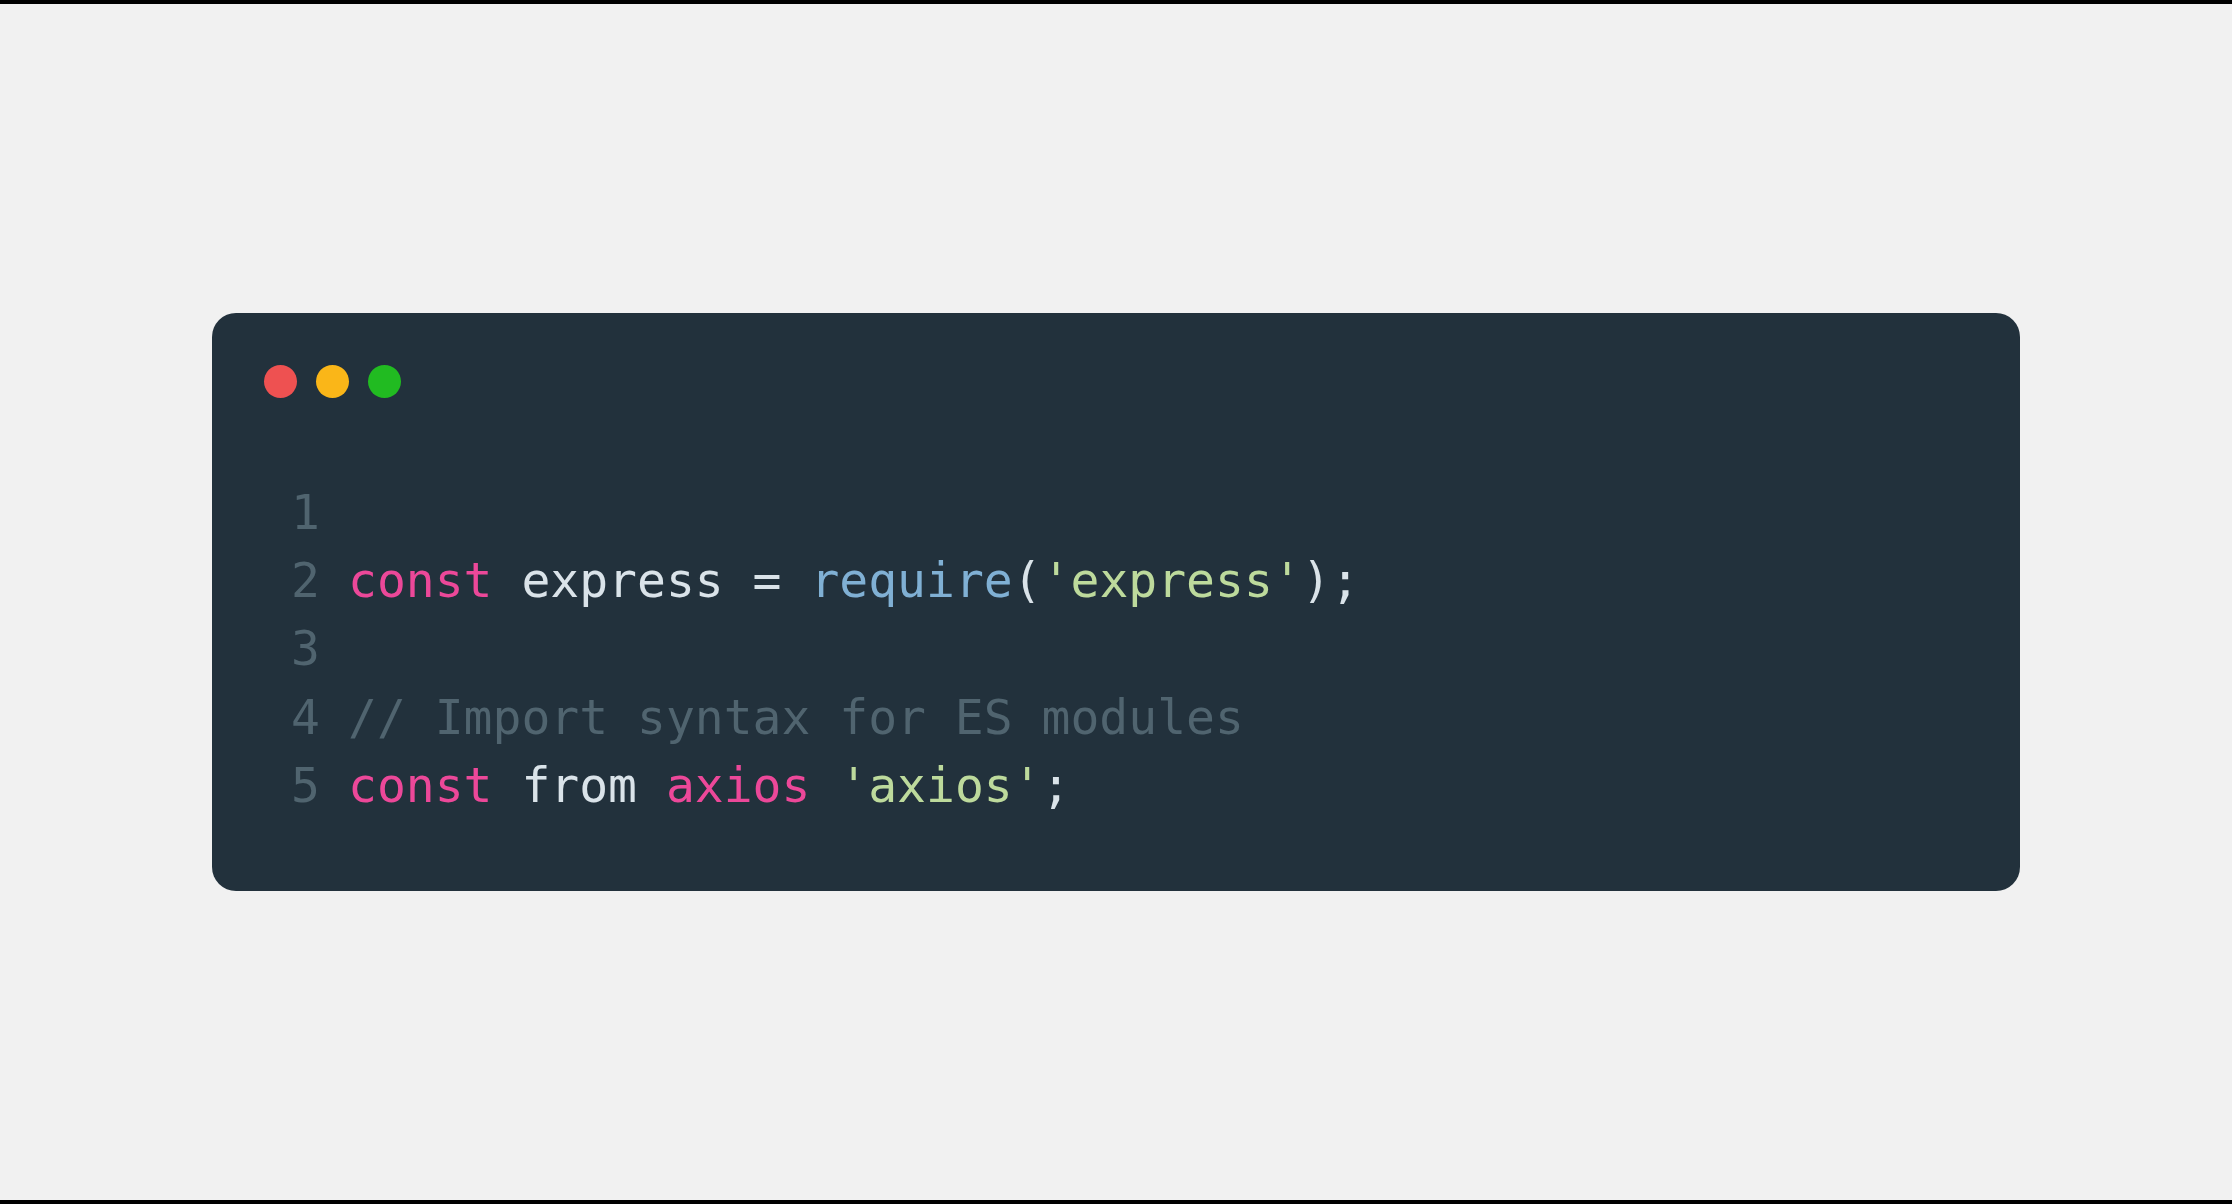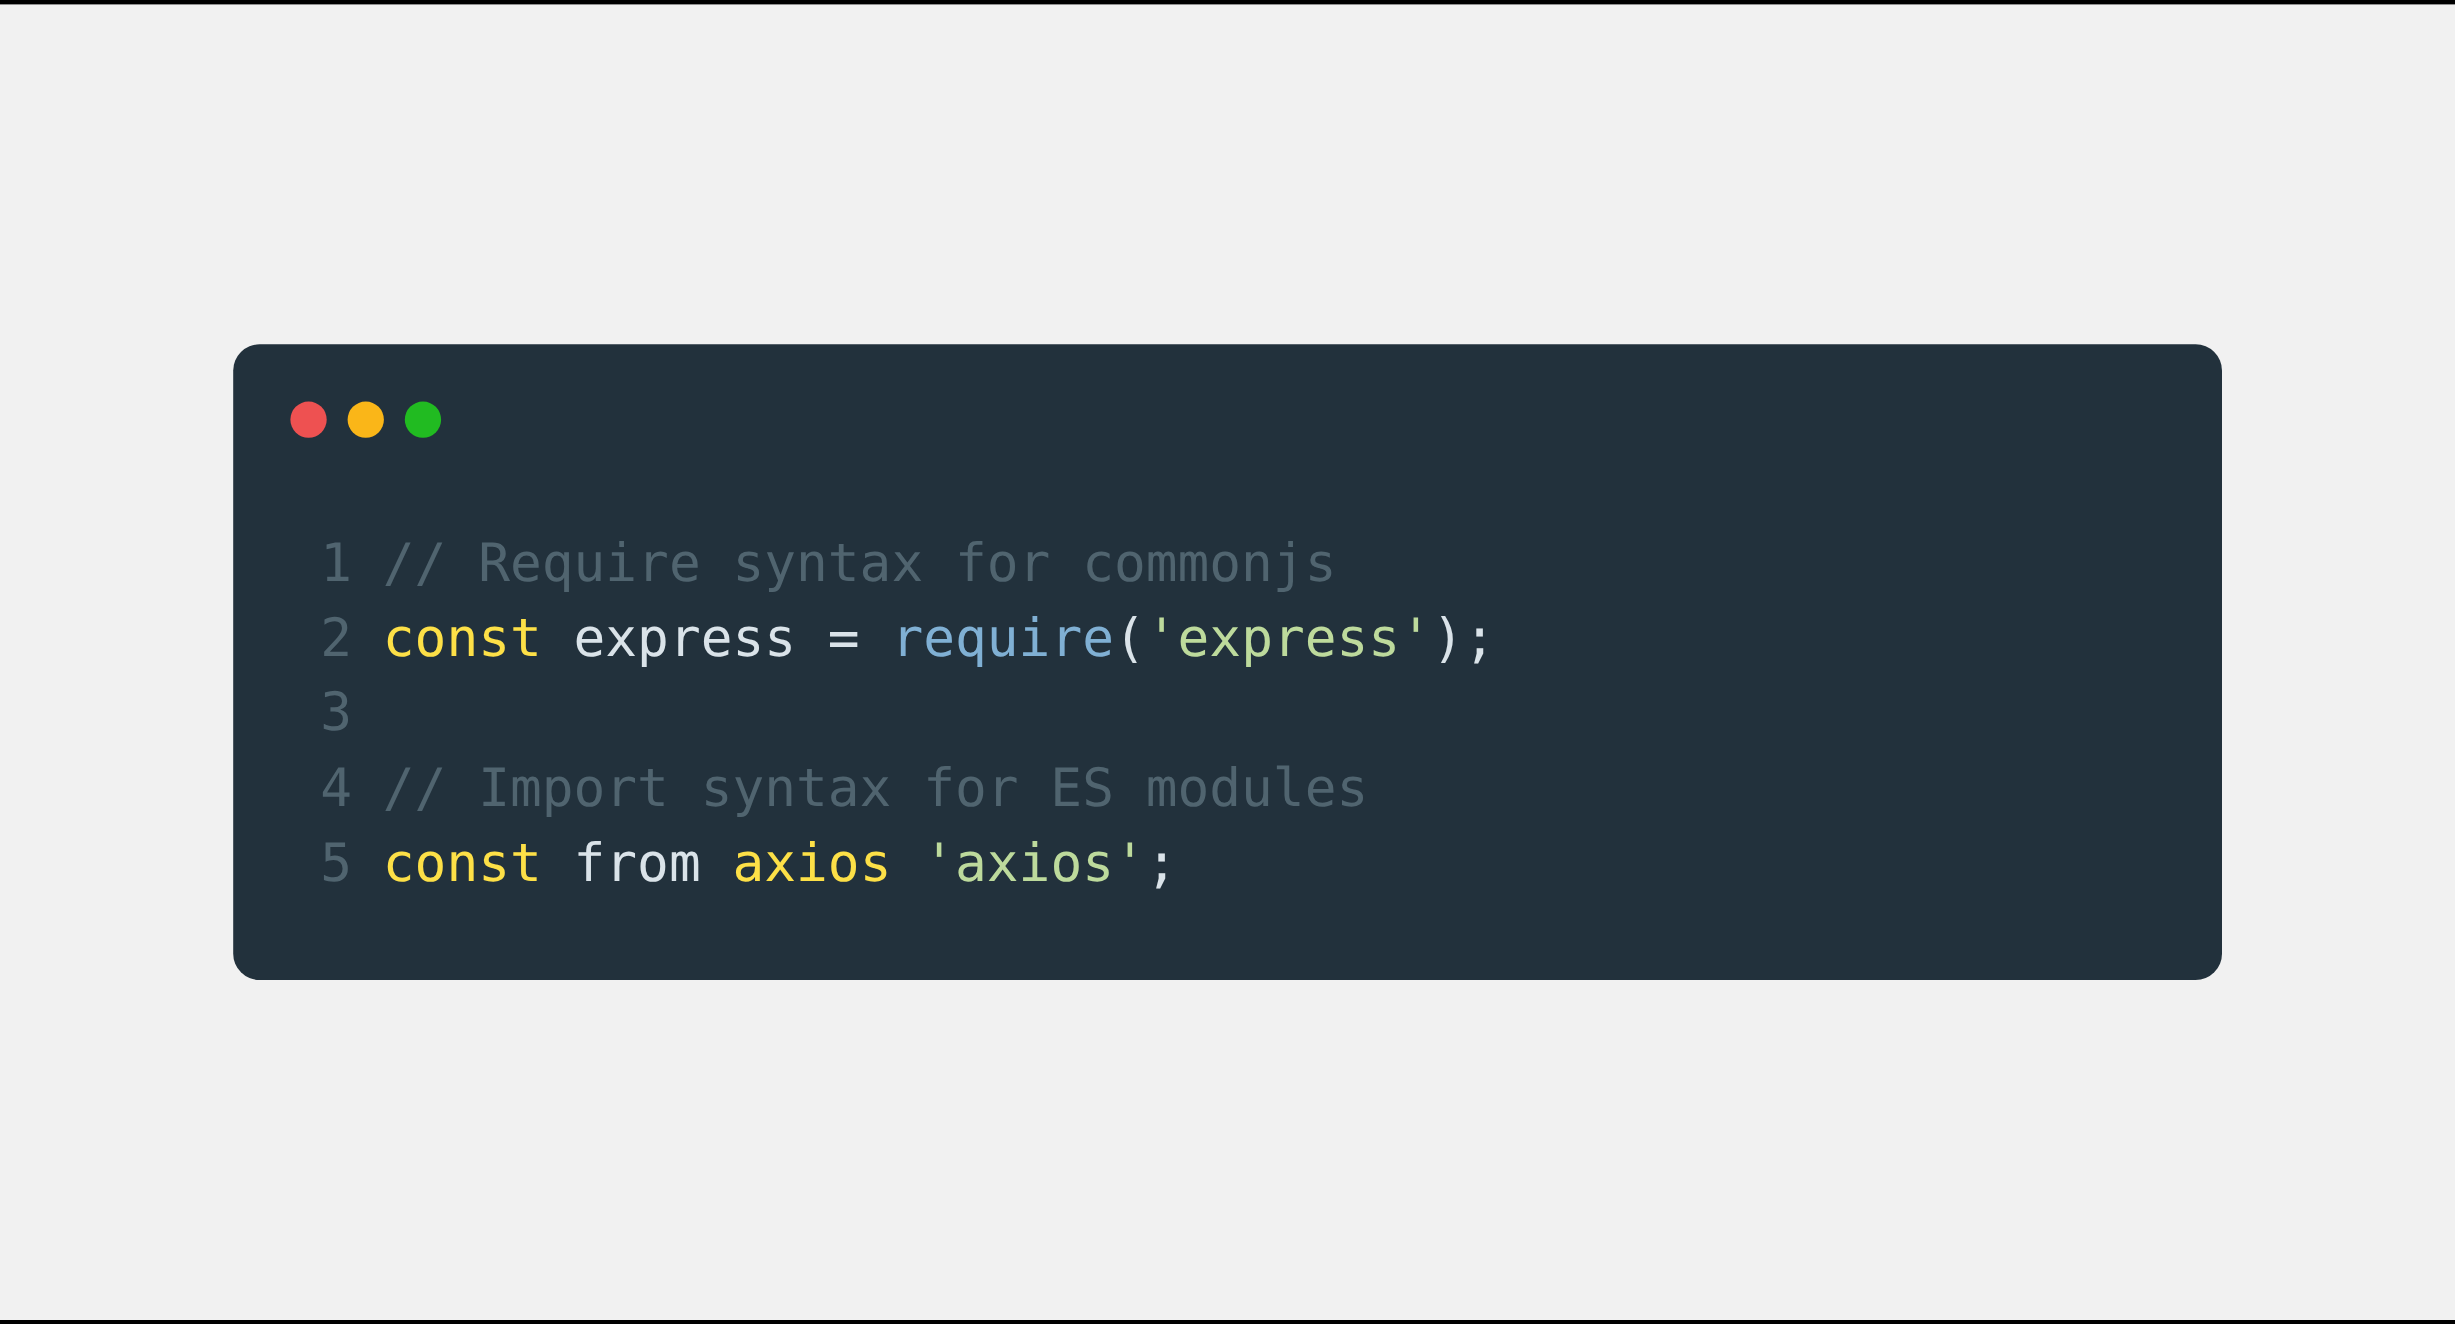--- a/index.html
+++ b/index.html
@@ -67,21 +67,21 @@
       text-align: right;
       margin-right: 28px;
       flex-shrink: 0;
     }
     
     .comment {
       color: #50646f;
     }
     
     .keyword {
-      color: #fde047;
+      color: #ec4899;
     }
     
     .identifier {
       color: #dae3e9;
       margin-top: 19px;
     }
     
     .operator {
       color: #dae3e9;
     }
@@ -110,21 +110,20 @@
 <div class="code-window">
   <div class="traffic-lights">
     <div class="traffic-light red"></div>
     <div class="traffic-light yellow"></div>
     <div class="traffic-light green"></div>
   </div>
 
   <div class="code-body">
     <div class="code-line">
       <span class="line-number">1</span>
-      <span><span class="comment">// Require syntax for commonjs</span></span>
     </div>
 
     <div class="code-line">
       <span class="line-number">2</span>
       <span><span class="keyword">const</span><span> </span><span class="identifier">express</span><span> </span><span class="operator">=</span><span> </span><span class="function">require</span><span class="paren">(</span><span class="string">'express'</span><span class="paren">)</span><span class="semicolon">;</span></span>
     </div>
 
     <div class="code-line">
       <span class="line-number">3</span>
       <span></span>

